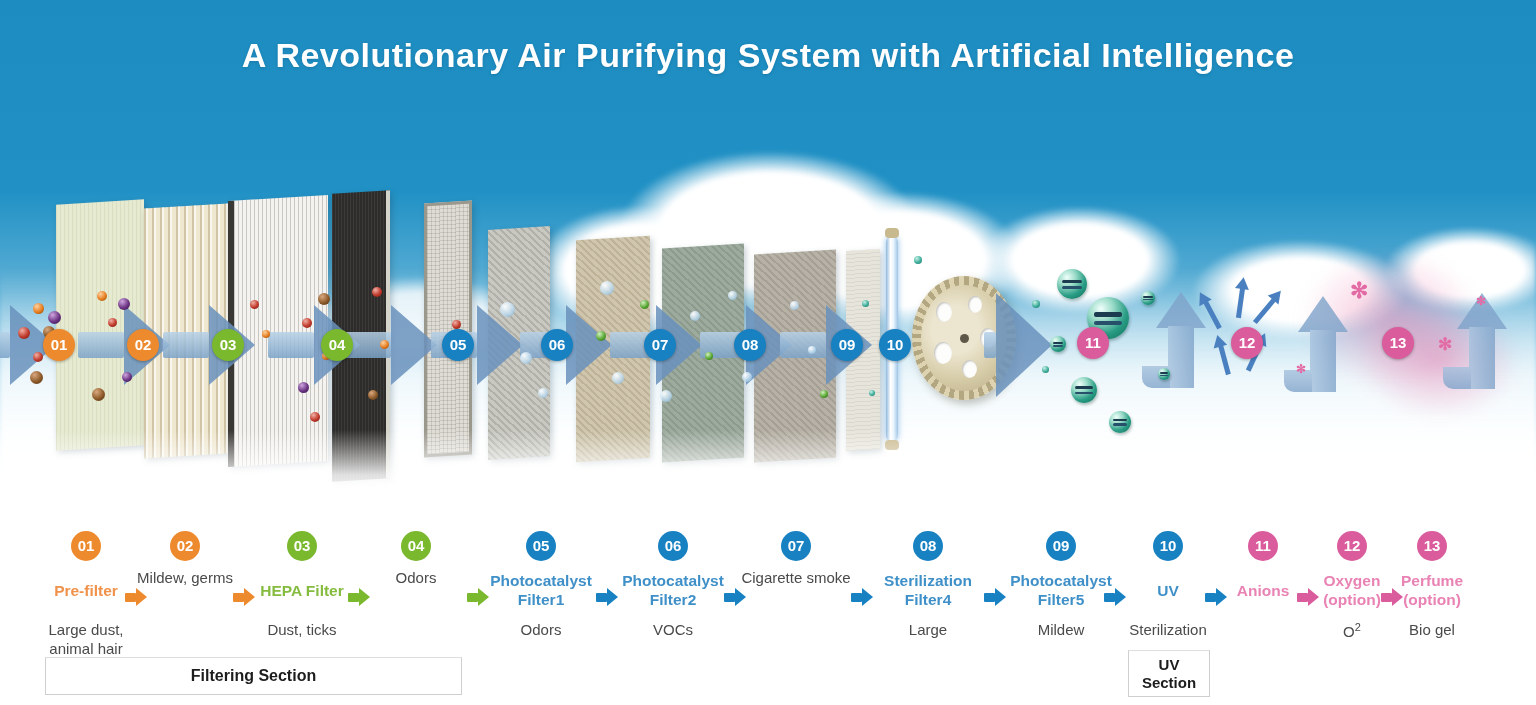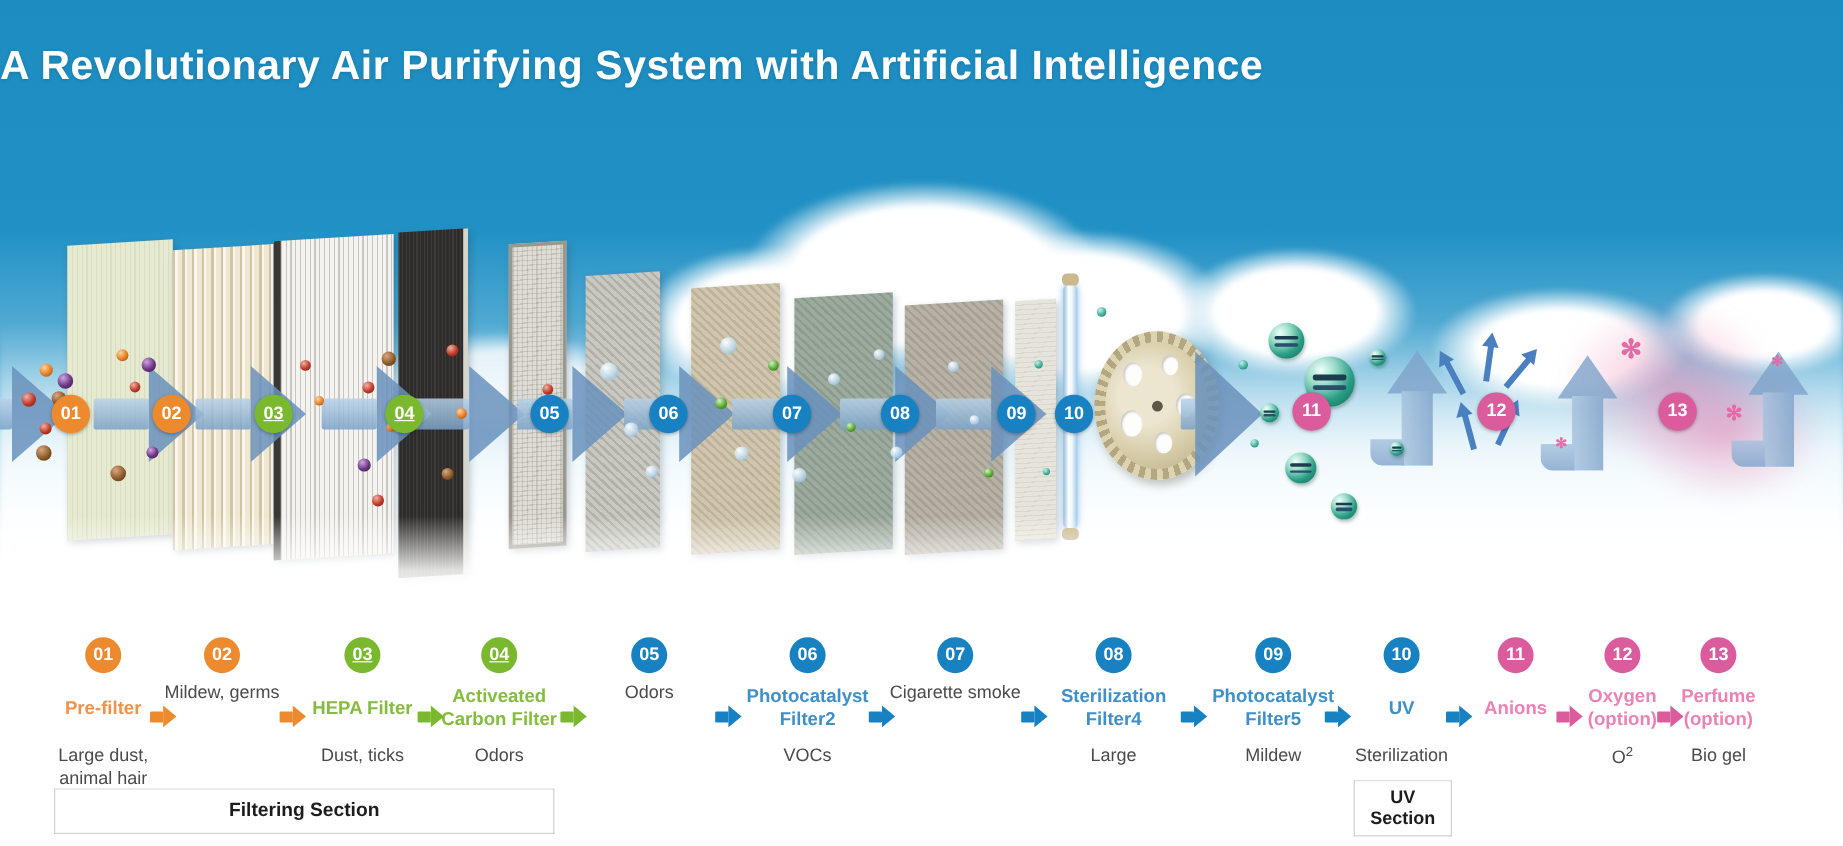--- a/index.html
+++ b/index.html
@@ -14,21 +14,21 @@
       radial-gradient(ellipse 210px 110px at 770px 120px, #fff 52%, rgba(255,255,255,0) 72%),
       radial-gradient(ellipse 150px 90px at 640px 160px, #fff 50%, rgba(255,255,255,0) 72%),
       radial-gradient(ellipse 170px 95px at 900px 150px, #fff 50%, rgba(255,255,255,0) 72%),
       radial-gradient(ellipse 140px 75px at 1080px 150px, #fff 48%, rgba(255,255,255,0) 72%),
       radial-gradient(ellipse 150px 70px at 1300px 180px, #fff 45%, rgba(255,255,255,0) 72%),
       radial-gradient(ellipse 120px 60px at 1470px 160px, #fff 45%, rgba(255,255,255,0) 72%),
       radial-gradient(ellipse 130px 55px at 150px 190px, rgba(255,255,255,.85) 45%, rgba(255,255,255,0) 72%),
       radial-gradient(ellipse 150px 60px at 420px 210px, rgba(255,255,255,.8) 45%, rgba(255,255,255,0) 72%),
       linear-gradient(180deg, rgba(255,255,255,0) 0%, rgba(255,255,255,0) 40%, rgba(255,255,255,.75) 68%, #fff 92%);
     filter:blur(2px); }
-  .title { position:absolute; left:0; top:36px; width:1536px; color:var(--title_text,#fff);
+  .title { position:absolute; left:0; top:36px; width:1536px; text-align:center; color:var(--title_text,#fff);
     font-size:34px; font-weight:bold; letter-spacing:.5px; z-index:40;
     text-shadow:0 1px 3px rgba(0,60,90,.25); }
 
   
   .panel { position:absolute; transform:skewY(-3.5deg); box-shadow:2px 3px 6px rgba(30,60,80,.25); z-index:5; }
   .p1 { background:#e6ead0; background-image:repeating-linear-gradient(90deg, rgba(110,120,60,.10) 0 1px, transparent 1px 4px); }
   .p2 { background:#efe7cf; background-image:repeating-linear-gradient(90deg, rgba(130,105,60,.28) 0 2px, rgba(255,255,255,.65) 2px 4px, transparent 4px 8px); }
   .p3 { background:#f4f3ef; background-image:repeating-linear-gradient(90deg, rgba(40,40,40,.22) 0 1px, transparent 1px 4px); border-left:6px solid #39383530; border-left-color:#393835; }
   .p4 { background:#2d2c2a; background-image:repeating-linear-gradient(90deg, rgba(255,255,255,.07) 0 1px, transparent 1px 3px); border-right:4px solid #d6d5cc; }
   .p5 { background:#dedcd4; border:3px solid #9a978c;
@@ -92,21 +92,21 @@
 
   .haze { position:absolute; left:0; top:430px; width:1536px; height:75px; z-index:12;
     background:linear-gradient(180deg, rgba(255,255,255,0), rgba(255,255,255,.85) 60%, #fff 95%); }
 
   
   .sbadge { position:absolute; width:32px; height:32px; margin-left:-16px; margin-top:-16px; border-radius:50%;
     color:#fff; font-size:15px; font-weight:bold; text-align:center; line-height:32px; z-index:20;
     box-shadow:0 1px 3px rgba(0,0,0,.3); }
 
   .og { background:var(--orange,#ee8a2e); }
-  .gr { background:var(--green,#7ab82e);text-decoration:underline; }
+  .gr { background:var(--green,#7ab82e); }
   .bl { background:var(--blue,#1781c2); }
   .pk { background:var(--pink,#db5c9d); }
 
   
   .legend { position:absolute; left:0; top:505px; width:1536px; height:150px; background:#fff; }
   .item { position:absolute; top:26px; width:130px; display:flex; flex-direction:column; align-items:center; }
   .circ { width:30px; height:30px; border-radius:50%; color:#fff; font-size:15px; font-weight:bold; text-align:center; line-height:30px; flex:none; }
   .lbl { margin-top:8px; height:44px; display:flex; align-items:center; justify-content:center; text-align:center;
     font-size:15.5px; font-weight:bold; line-height:1.2; max-width:122px; }
   .lbl.narrow { max-width:70px; }
@@ -315,25 +315,25 @@
       <span class="circ og">02</span>
       <div class="desc">Mildew, germs</div>
     </div>
     <div class="item" style="left:237px;">
       <span class="circ gr">03</span>
       <div class="lbl gt">HEPA Filter</div>
       <div class="desc">Dust, ticks</div>
     </div>
     <div class="item" style="left:351px;">
       <span class="circ gr">04</span>
-      <div class="lbl gt">Activeated Carbon Filter</div>
       <div class="desc">Odors</div>
     </div>
     <div class="item" style="left:476px;">
       <span class="circ bl">05</span>
+      <div class="lbl bt">Photocatalyst Filter1</div>
       <div class="desc">Odors</div>
     </div>
     <div class="item" style="left:608px;">
       <span class="circ bl">06</span>
       <div class="lbl bt">Photocatalyst Filter2</div>
       <div class="desc">VOCs</div>
     </div>
     <div class="item" style="left:731px;">
       <span class="circ bl">07</span>
       <div class="desc">Cigarette smoke</div>

